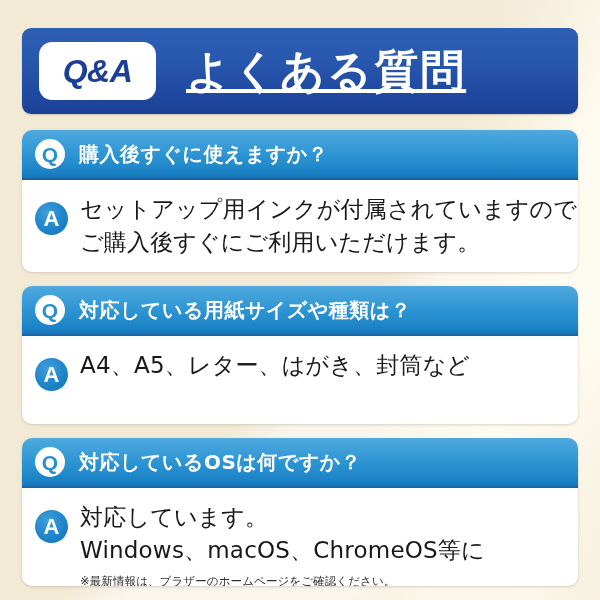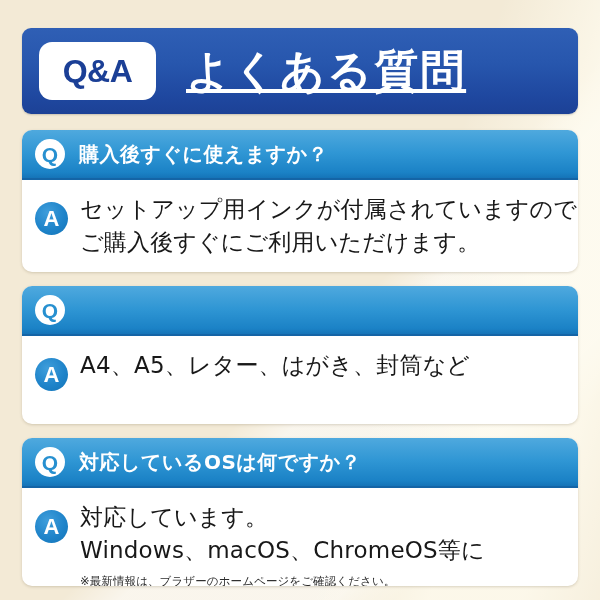--- a/index.html
+++ b/index.html
@@ -73,20 +73,21 @@
     align-items: center;
     justify-content: center;
     flex: 0 0 auto;
   }
   .qa-badge-text {
     color: #1b3f96;
     font-size: 32px;
     font-weight: bold;
     letter-spacing: -0.5px;
     font-family: "Liberation Sans", "DejaVu Sans", sans-serif;
+    font-style: italic;
   }
   .header-title {
     color: #ffffff;
     font-size: 44px;
     font-weight: bold;
     letter-spacing: 2px;
     margin-left: 30px;
     line-height: 1;
     font-family: "DejaVu Sans", "Liberation Sans", sans-serif;
     text-decoration: underline;
@@ -216,20 +217,21 @@
         <div class="a-line">ご購入後すぐにご利用いただけます。</div>
       </div>
     </div>
   </div>
 
   <div class="faq-card card-2">
     <div class="q-row">
       <div class="q-badge">
         <span class="q-badge-letter">Q</span>
       </div>
+      <div class="q-text">対応している用紙サイズや種類は？</div>
     </div>
     <div class="a-row">
       <div class="a-badge">
         <span class="a-badge-letter">A</span>
       </div>
       <div class="a-body">
         <div class="a-line">A4、A5、レター、はがき、封筒など</div>
       </div>
     </div>
   </div>

